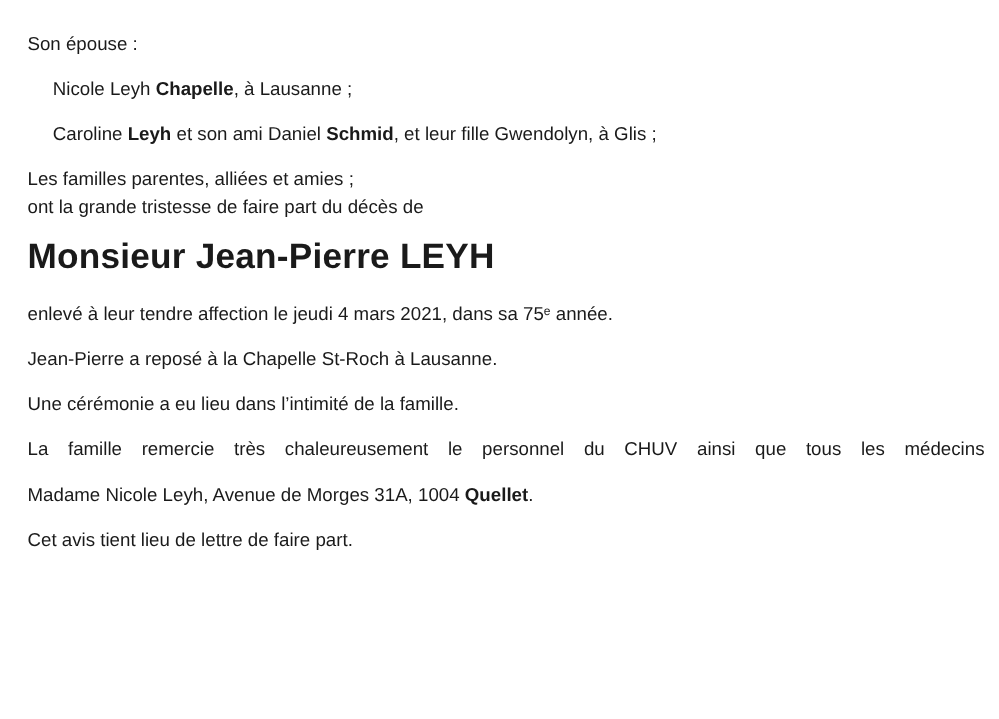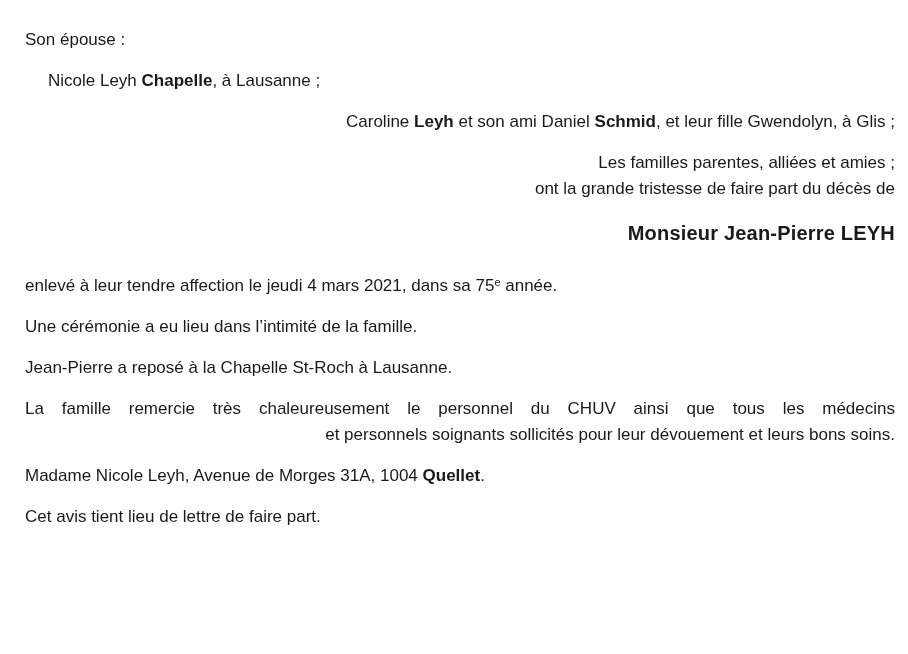--- a/index.html
+++ b/index.html
@@ -23,27 +23,26 @@
   }
   p {
     margin: 0;
     line-height: 26px;
   }
   .indent {
     padding-left: 23px;
   }
   .group p {
     margin: 0;
-    text-align: right;
   }
   h1.title {
-    font-size: 20px;
+    font-size: 32px;
     font-weight: 700;
     line-height: 32px;
-    text-align: right;
+    text-align: left;
     margin: 0 0 24px 0;
     letter-spacing: 0.2px;
   }
   .jline {
     text-align: justify;
     text-align-last: justify;
   }
   .closing {
     text-align: left;
   }
@@ -72,27 +71,26 @@
 
   <div class="group">
     <p>Les familles parentes, alliées et amies ;</p>
     <p>ont la grande tristesse de faire part du décès de</p>
   </div>
 
   <h1 class="title">Monsieur Jean-Pierre LEYH</h1>
 
   <p><span>enlevé à leur tendre affection le jeudi 4 mars 2021, dans sa 75</span><sup>e</sup><span> année.</span></p>
 
+  <p>Jean-Pierre a reposé à la Chapelle St-Roch à Lausanne.</p>
+
   <p>Une cérémonie a eu lieu dans l’intimité de la famille.</p>
-
-  <p>Jean-Pierre a reposé à la Chapelle St-Roch à Lausanne.</p>
 
   <div class="group">
     <p class="jline">La famille remercie très chaleureusement le personnel du CHUV ainsi que tous les médecins</p>
-    <p>et personnels soignants sollicités pour leur dévouement et leurs bons soins.</p>
   </div>
 
 
   <p><span>Madame Nicole Leyh, Avenue de Morges 31A, 1004 </span><span class="b">Quellet</span><span>.</span></p>
 
   <p class="closing">Cet avis tient lieu de lettre de faire part.</p>
 
 </main>
 
 </body></html>

